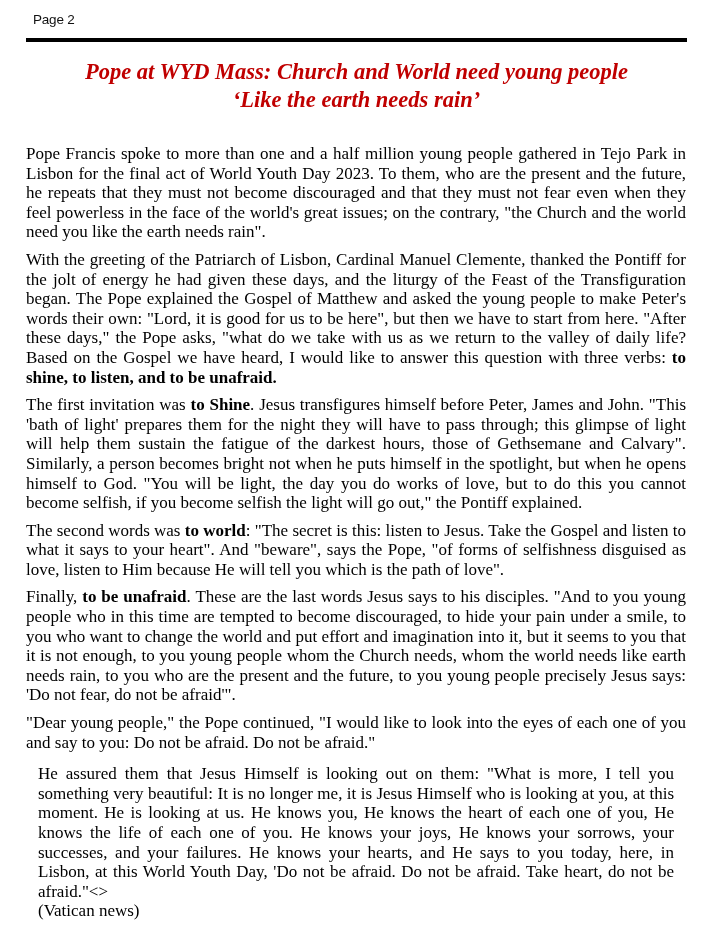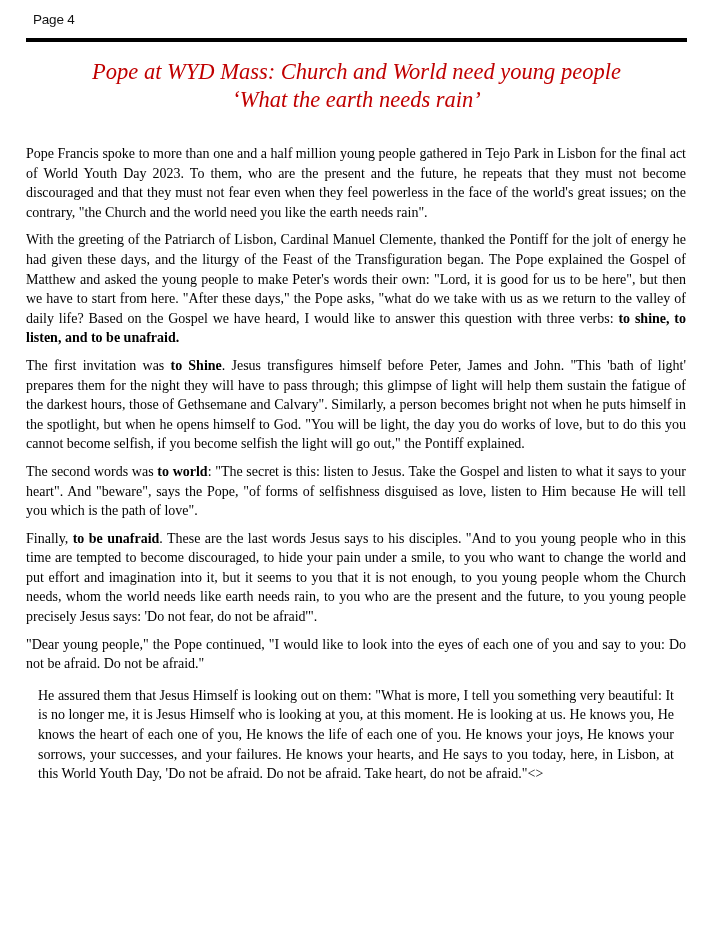--- a/index.html
+++ b/index.html
@@ -8,49 +8,50 @@
     position: absolute; left: 33px; top: 12px; width: 622px;
     font-family: "Liberation Sans", sans-serif; font-size: 13.5px; color: #111;
     display: flex; justify-content: space-between; align-items: baseline;
     letter-spacing: -0.2px;
   }
   .rule {
     position: absolute; left: 26px; top: 38px; width: 661px; height: 4px; background: #000;
   }
   .title {
     position: absolute; left: 26px; top: 58px; width: 661px; text-align: center;
-    font-family: "Liberation Serif", serif; font-style: italic; font-weight: normal;
+    font-family: "Liberation Serif", serif; font-style: italic; font-weight: bold;
     font-size: 22.5px; line-height: 28px; color: #c00000;
   }
   .body {
     position: absolute; left: 26px; top: 144px; width: 660px;
-    font-family: "Liberation Serif", serif; font-size: 14px; line-height: 19.6px; color: #000;
+    font-family: "Liberation Serif", serif; font-size: 17px; line-height: 19.6px; color: #000;
   }
   .body p { margin: 0 0 8px 0; text-align: justify; }
   .body p.last { margin: 12px; text-align: left; }
   .body b { font-weight: bold; }
   .source { display: block; text-align: left; }
 </style>
 </head>
 <body>
 
 <div class="page-header">
-  <span>Page 4</span>
+  <span>Page 2</span>
 </div>
 
 <div class="rule"></div>
 
 <div class="title">
   <div>Pope at WYD Mass: Church and World need young people</div>
-  <div>‘What the earth needs rain’</div>
+  <div>‘Like the earth needs rain’</div>
 </div>
 
 <div class="body">
   <p>Pope Francis spoke to more than one and a half million young people gathered in Tejo Park in Lisbon for the final act of World Youth Day 2023. To them, who are the present and the future, he repeats that they must not become discouraged and that they must not fear even when they feel powerless in the face of the world's great issues; on the contrary, "the Church and the world need you like the earth needs rain".</p>
   <p><span>With the greeting of the Patriarch of Lisbon, Cardinal Manuel Clemente, thanked the Pontiff for the jolt of energy he had given these days, and the liturgy of the Feast of the Transfiguration began. The Pope explained the Gospel of Matthew and asked the young people to make Peter's words their own: "Lord, it is good for us to be here", but then we have to start from here. "After these days," the Pope asks, "what do we take with us as we return to the valley of daily life? Based on the Gospel we have heard, I would like to answer this question with three verbs: </span><b>to shine, to listen, and to be unafraid.</b></p>
   <p><span>The first invitation was </span><b>to Shine</b><span>. Jesus transfigures himself before Peter, James and John. "This 'bath of light' prepares them for the night they will have to pass through; this glimpse of light will help them sustain the fatigue of the darkest hours, those of Gethsemane and Calvary". Similarly, a person becomes bright not when he puts himself in the spotlight, but when he opens himself to God. "You will be light, the day you do works of love, but to do this you cannot become selfish, if you become selfish the light will go out," the Pontiff explained.</span></p>
   <p><span>The second words was </span><b>to world</b><span>: "The secret is this: listen to Jesus. Take the Gospel and listen to what it says to your heart". And "beware", says the Pope, "of forms of selfishness disguised as love, listen to Him because He will tell you which is the path of love".</span></p>
   <p><span>Finally, </span><b>to be unafraid</b><span>. These are the last words Jesus says to his disciples. "And to you young people who in this time are tempted to become discouraged, to hide your pain under a smile, to you who want to change the world and put effort and imagination into it, but it seems to you that it is not enough, to you young people whom the Church needs, whom the world needs like earth needs rain, to you who are the present and the future, to you young people precisely Jesus says: 'Do not fear, do not be afraid'".</span></p>
   <p>"Dear young people," the Pope continued, "I would like to look into the eyes of each one of you and say to you: Do not be afraid. Do not be afraid."</p>
   <p class="last">
       <span style="display:block;text-align:justify;text-align-last:left;">He assured them that Jesus Himself is looking out on them: "What is more, I tell you something very beautiful: It is no longer me, it is Jesus Himself who is looking at you, at this moment. He is looking at us. He knows you, He knows the heart of each one of you, He knows the life of each one of you. He knows your joys, He knows your sorrows, your successes, and your failures. He knows your hearts, and He says to you today, here, in Lisbon, at this World Youth Day, 'Do not be afraid. Do not be afraid. Take heart, do not be afraid."&lt;&gt;</span>
+      <span class="source">(Vatican news)</span>
     </p>
 </div>
 
 </body></html>

